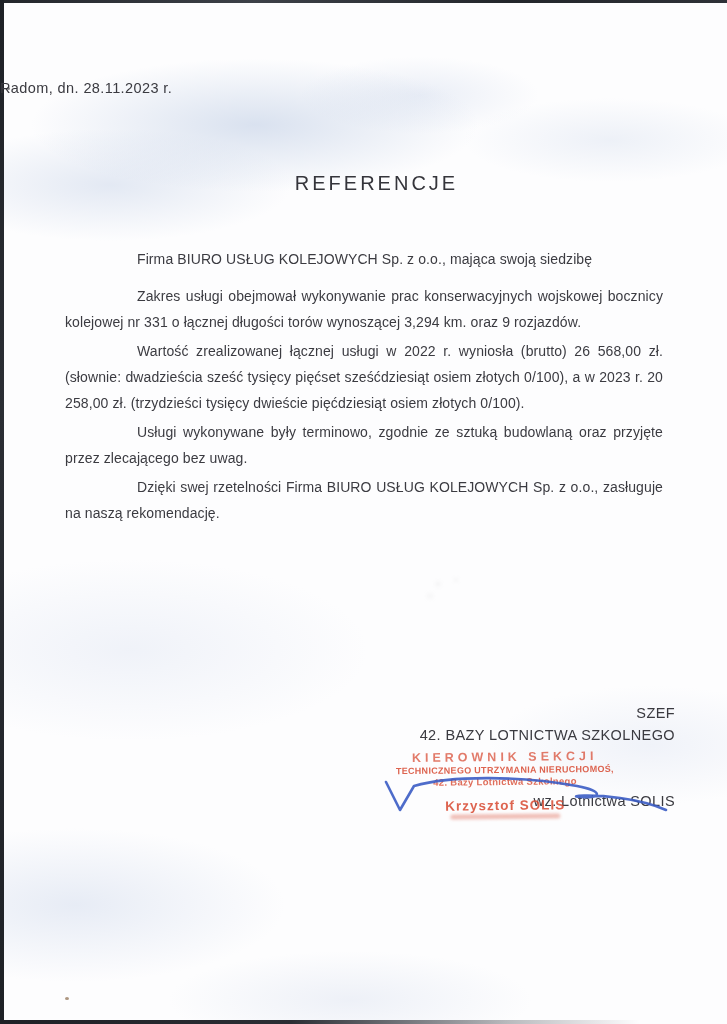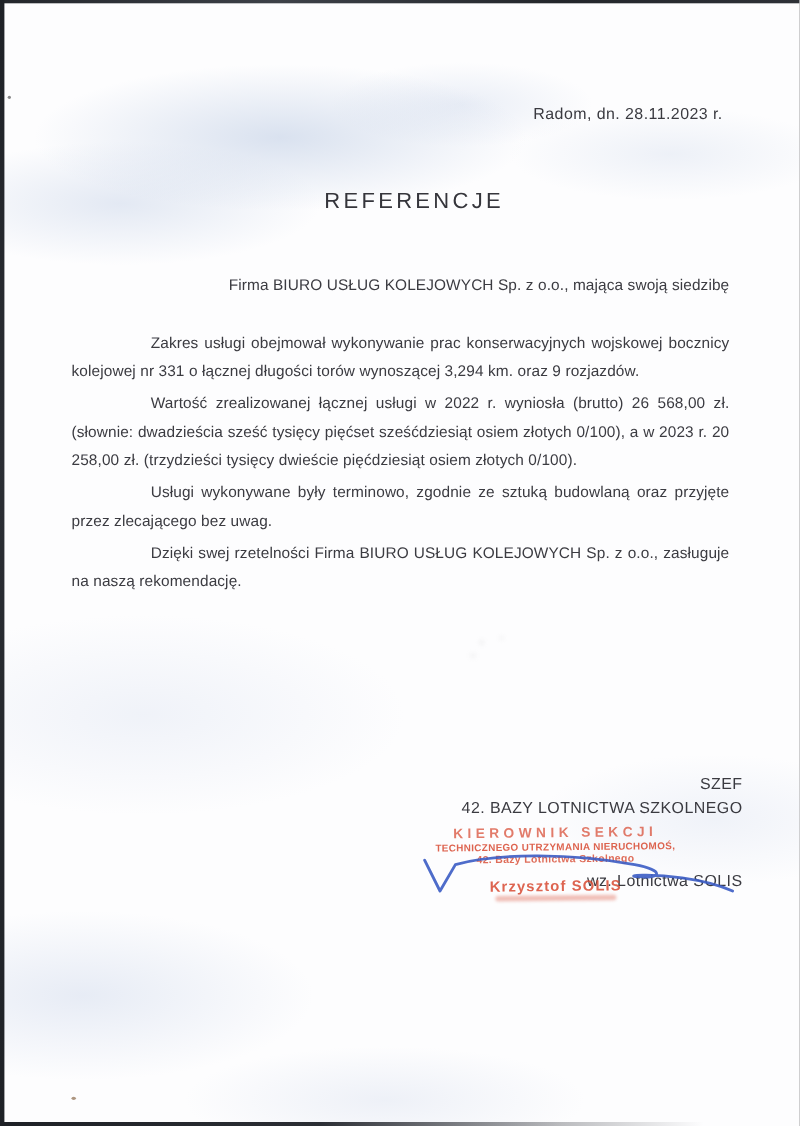--- a/index.html
+++ b/index.html
@@ -34,33 +34,33 @@
   .speck-a { position:absolute; left:7px;  top:87px;  width:3px; height:3px; border-radius:50%; background:#4a4a4a; opacity:.65; }
   .speck-b { position:absolute; left:65px; top:997px; width:4px; height:3px; border-radius:50%; background:#8a6a4a; opacity:.7; }
   .smudge  { position:absolute; left:408px; top:572px; width:70px; height:34px; filter: blur(2px); opacity:.5;
              background:
                radial-gradient(circle 5px at 30px 12px, rgba(150,150,150,.35), transparent 70%),
                radial-gradient(circle 4px at 48px 8px,  rgba(150,150,150,.30), transparent 70%),
                radial-gradient(circle 6px at 22px 24px, rgba(160,160,160,.28), transparent 70%); }
 
   .date-line {
     position:absolute; top:80px; left:0; right:70px;
-    text-align:right; font-size:14.5px; letter-spacing:.4px; color:#3a3a40;margin-top:16px;
+    text-align:left; font-size:14.5px; letter-spacing:.4px; color:#3a3a40;
   }
   .doc-title {
     position:absolute; top:172px; left:0; width:100%;
     text-align:center; font-size:20px; letter-spacing:3px; color:#35353b;padding-left:13px;
   }
 
   .body-text {
     position:absolute; top:246px; left:65px; width:598px;
     font-size:14px; line-height:26px; color:#3b3b41; letter-spacing:.1px;
   }
   .para         { margin:0 0 3px 0; text-align:justify; }
-  .para.intro   { text-indent:72px; text-align:right; margin-bottom:26px; }
+  .para.intro   { text-indent:72px; text-align:left; margin-bottom:11px; }
   .para.indent  { text-indent:72px; }
 
   .sig-block {
     position:absolute; top:702px; left:335px; width:340px;
     text-align:right; font-size:14.5px; line-height:22px; color:#3a3a40; letter-spacing:.4px;
   }
   .sig-signed { margin-top:44px; font-size:14.5px; }
 
   .stamp {
     position:absolute; top:751px; left:325px; width:360px;

